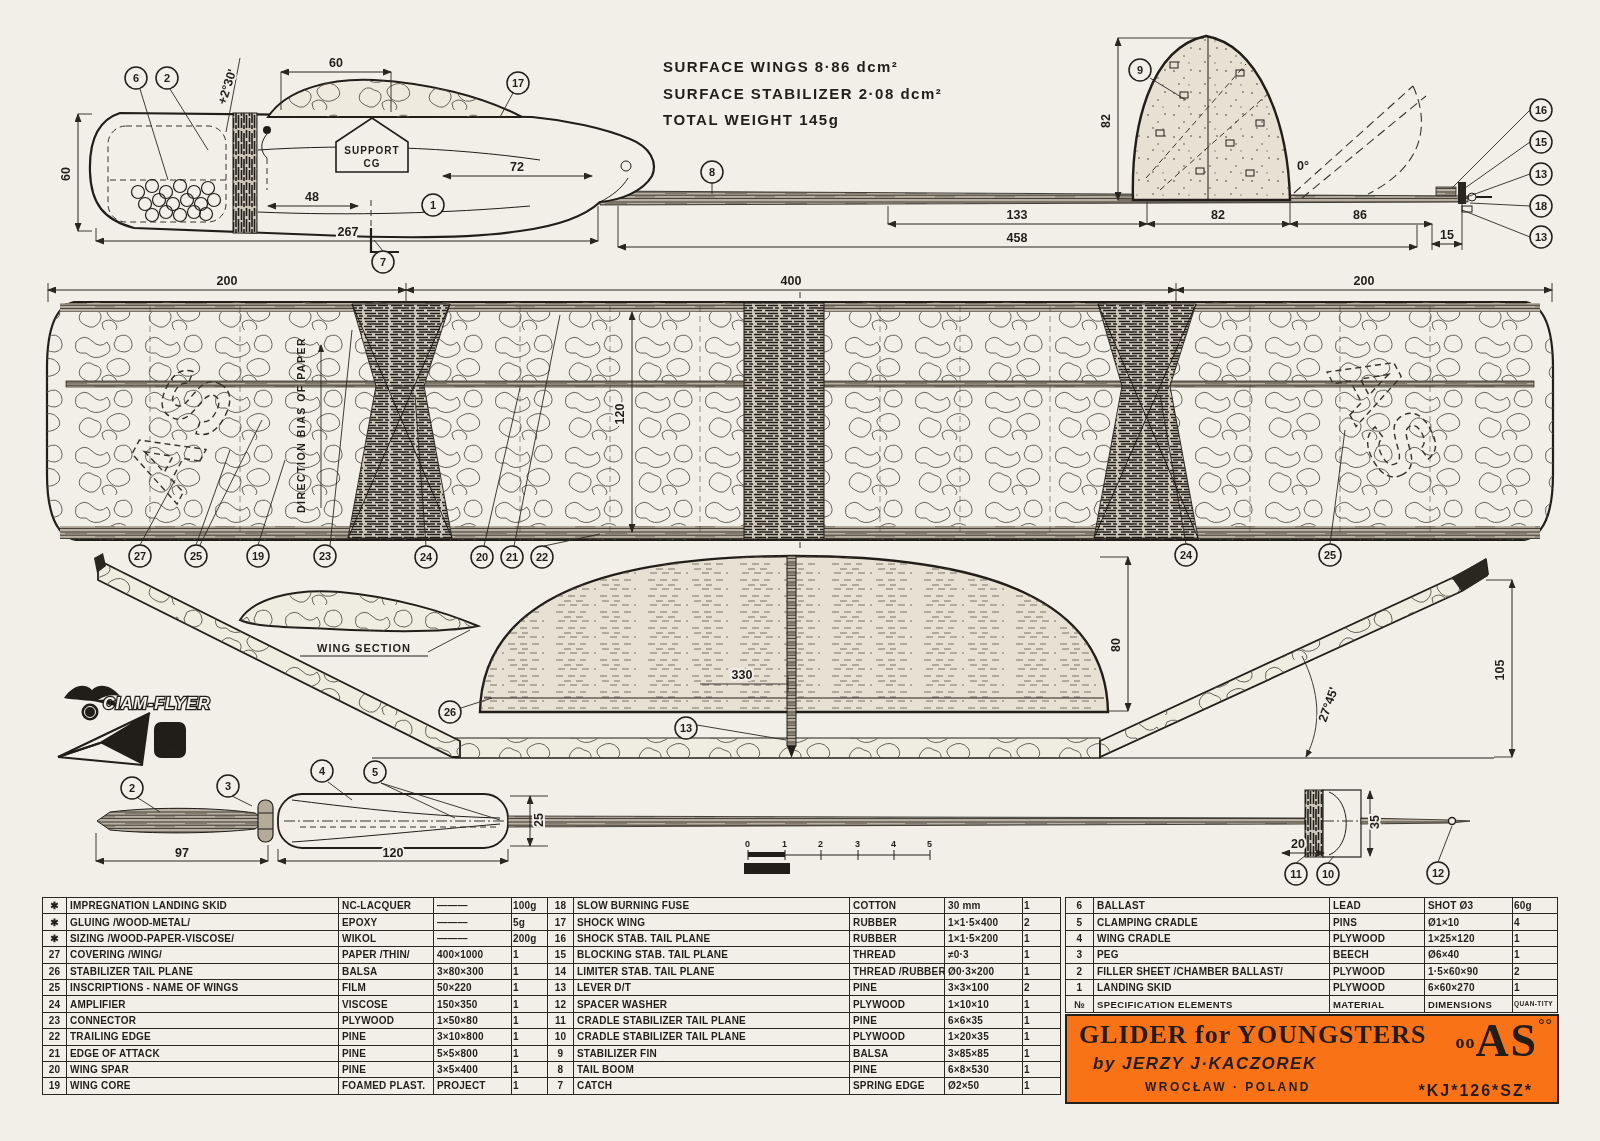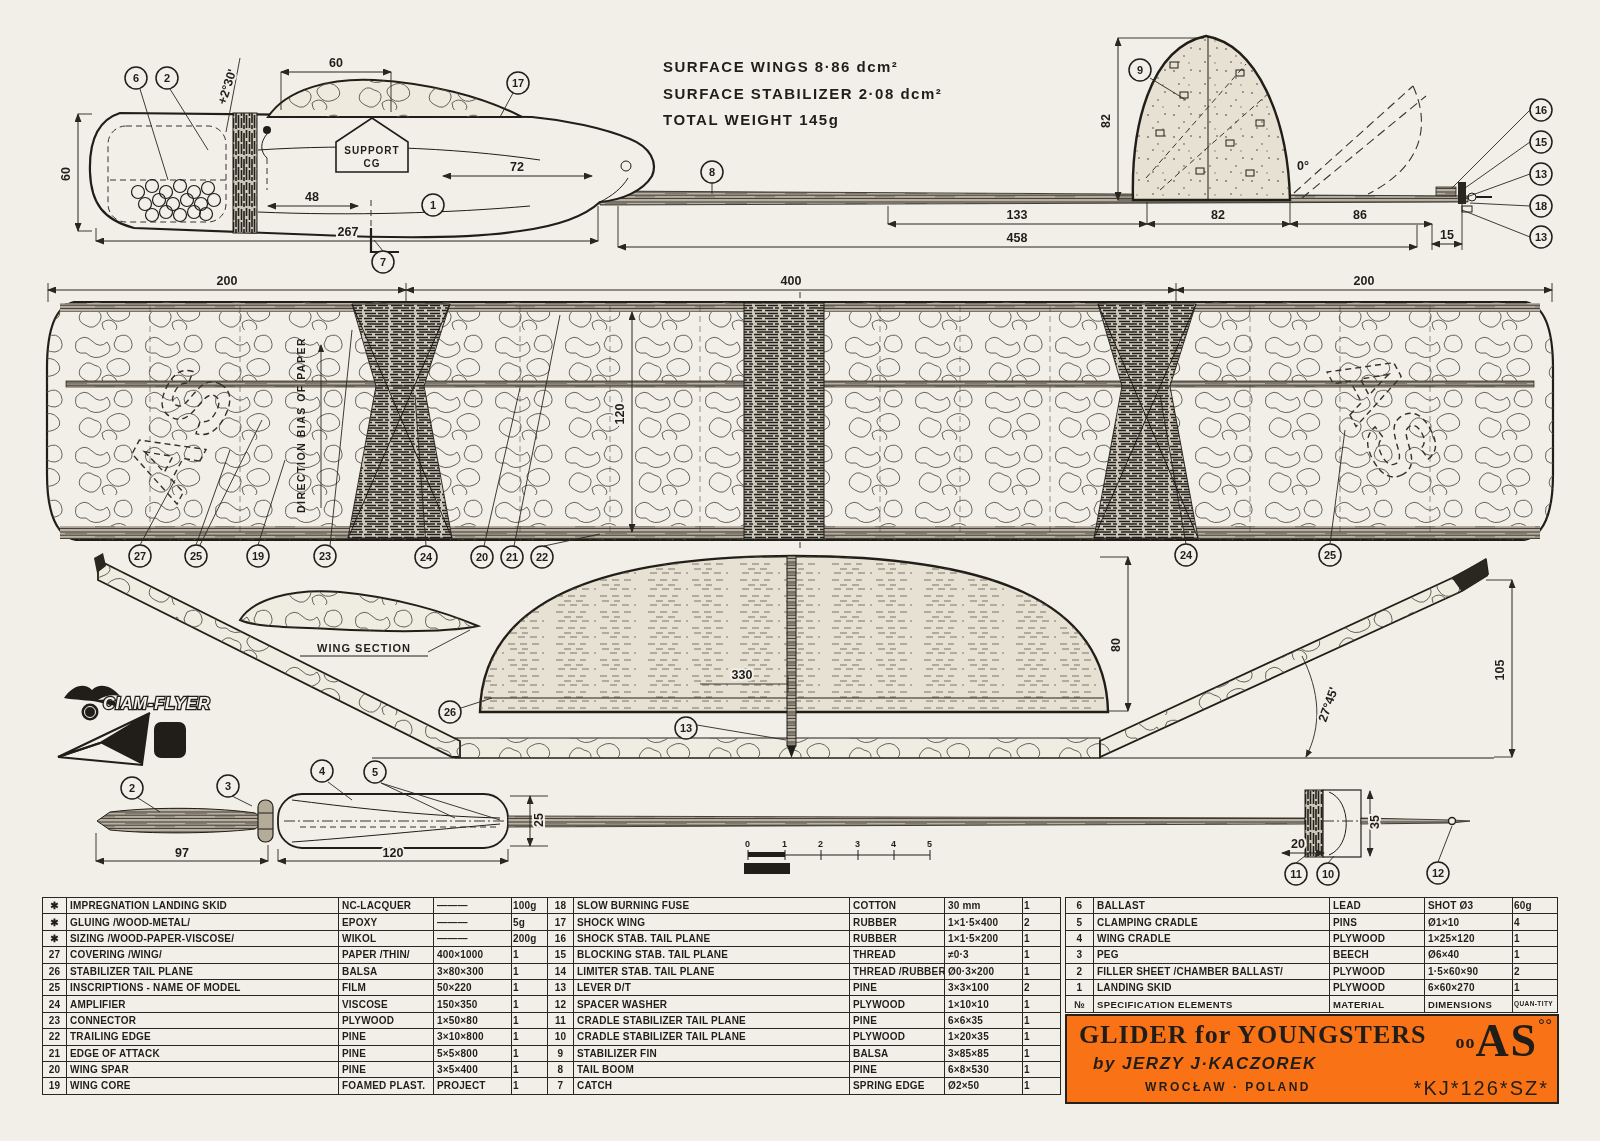--- a/index.html
+++ b/index.html
@@ -37,21 +37,21 @@
           border:2.5px solid #25221d;background:#f97316}
   .tb-title{position:absolute;left:12px;top:4px;font-family:"Liberation Serif",serif;
             font-size:26px;font-weight:bold;letter-spacing:1px;white-space:nowrap}
   .tb-by{position:absolute;left:26px;top:38px;font-family:Liberation Sans, sans-serif;
          font-style:italic;font-size:17px;font-weight:bold;letter-spacing:1.5px;white-space:nowrap}
   .tb-place{position:absolute;left:78px;top:64px;font-size:12px;font-weight:bold;letter-spacing:2.5px}
   .tb-logo{position:absolute;right:4px;top:-2px;font-family:"Liberation Serif",serif;font-weight:bold;white-space:nowrap}
   .tb-logo .oo{font-size:18px;vertical-align:8px;letter-spacing:1px}
   .tb-logo .as{font-size:46px;letter-spacing:2px}
   .tb-logo .deg{font-size:16px;vertical-align:26px;letter-spacing:1px}
-  .tb-code{position:absolute;right:8px;bottom:2px;font-size:20px;font-weight:normal;letter-spacing:2px;white-space:nowrap}
+  .tb-code{position:absolute;right:24px;bottom:2px;font-size:16px;font-weight:bold;letter-spacing:2px;white-space:nowrap}
 </style>
 </head>
 <body>
 
 <svg width="1600" height="890" viewBox="0 0 1600 890">
   <defs>
     <marker id="ar-e" markerWidth="9" markerHeight="7" refX="8" refY="3.5" orient="auto">
       <path d="M0,0 L9,3.5 L0,7 Z" fill="#2a2620"></path>
     </marker>
     <marker id="ar-s" markerWidth="9" markerHeight="7" refX="1" refY="3.5" orient="auto">
@@ -529,21 +529,21 @@
       </tr>
       <tr>
         <td class="c0">26</td>
         <td class="c1">STABILIZER TAIL PLANE</td>
         <td class="c2">BALSA</td>
         <td class="c3">3×80×300</td>
         <td class="c4">1</td>
       </tr>
       <tr>
         <td class="c0">25</td>
-        <td class="c1">INSCRIPTIONS - NAME OF MODEL</td>
+        <td class="c1">INSCRIPTIONS - NAME OF WINGS</td>
         <td class="c2">FILM</td>
         <td class="c3">50×220</td>
         <td class="c4">1</td>
       </tr>
       <tr>
         <td class="c0">24</td>
         <td class="c1">AMPLIFIER</td>
         <td class="c2">VISCOSE</td>
         <td class="c3">150×350</td>
         <td class="c4">1</td>

